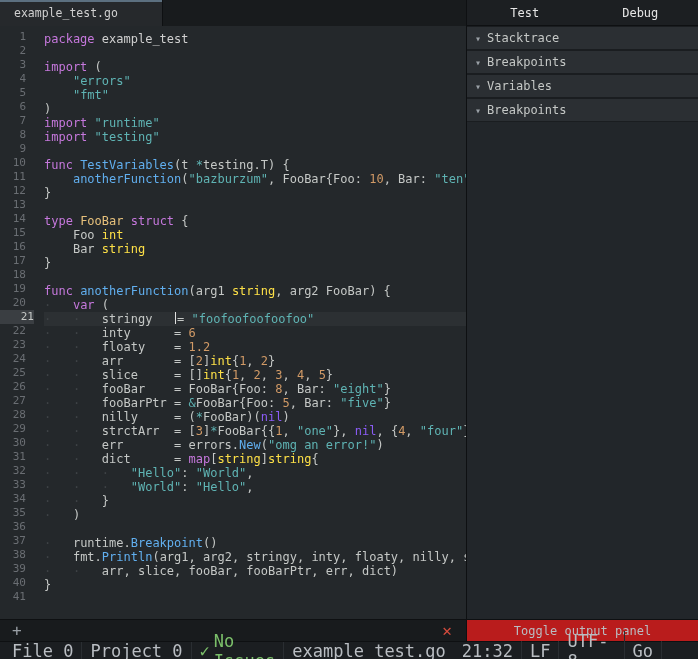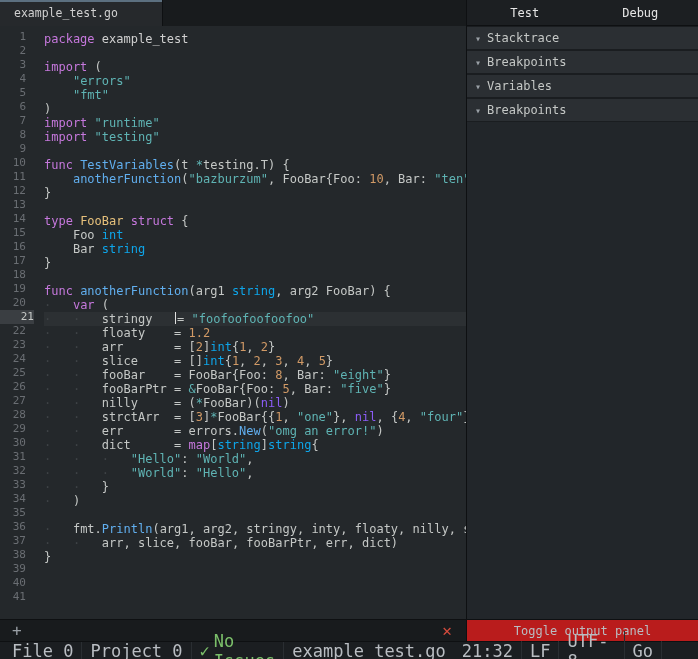--- a/index.html
+++ b/index.html
@@ -24,21 +24,21 @@
   .gutter .current{background:#3a3e42;color:#c5c8c6;display:block;margin-left:-6px;margin-right:-8px;padding-right:0}
   .code{flex:1;padding:6px 0 4px 10px;overflow:hidden}
   .code .line{height:14px;line-height:14px;white-space:pre;font-size:12px}
   .code .line.current{background:#2c3033}
   .ind{color:#3e4246}
   .cursor{display:inline-block;width:1px;height:12px;border-left:1px solid #e0e0e0;margin:0 1px;vertical-align:-1px}
   .kw{color:#c678dd}          
   .pkg{color:#d0d0d0}
   .str{color:#5FB4B4}         
   .num{color:#d19a66}         
-  .typ{color:#0ea5e9}         
+  .typ{color:#fde047}         
   .fn{color:#61afef}          
   .ident{color:#e6c07b}       
   .op{color:#c5c8c6}
   .punc{color:#c5c8c6}
   .nil{color:#8b5cf6}
   .star{color:#5FB4B4}
   .editor-footer{display:flex;align-items:center;height:22px;background:#181b1d;border-top:1px solid #0e1012;padding:0 6px}
   .add-btn{color:#9aa0a6;font-size:16px;line-height:1;padding:0 6px;cursor:pointer}
   .close-x{margin-left:auto;color:#d44b3d;font-size:16px;padding:0 8px;cursor:pointer}
   
@@ -130,34 +130,36 @@
             <div class="line"><span class="punc">}</span></div>
             <div class="line"></div>
             <div class="line"><span class="kw">type</span><span class="op"> </span><span class="ident">FooBar</span><span class="op"> </span><span class="kw">struct</span><span class="op"> </span><span class="punc">{</span></div>
             <div class="line"><span class="ind">    </span><span class="op">Foo </span><span class="typ">int</span></div>
             <div class="line"><span class="ind">    </span><span class="op">Bar </span><span class="typ">string</span></div>
             <div class="line"><span class="punc">}</span></div>
             <div class="line"></div>
             <div class="line"><span class="kw">func</span><span class="op"> </span><span class="fn">anotherFunction</span><span class="punc">(</span><span class="op">arg1 </span><span class="typ">string</span><span class="punc">, </span><span class="op">arg2 FooBar</span><span class="punc">) {</span></div>
             <div class="line"><span class="ind">·   </span><span class="kw">var</span><span class="op"> </span><span class="punc">(</span></div>
             <div class="line current"><span class="ind">·   ·   </span><span class="op">stringy   </span><span class="cursor"></span><span class="punc">= </span><span class="str">"foofoofoofoofoo"</span></div>
+            <div class="line"><span class="ind">·   ·   </span><span class="op">inty      </span><span class="punc">= </span><span class="num">6</span></div>
             <div class="line"><span class="ind">·   ·   </span><span class="op">floaty    </span><span class="punc">= </span><span class="num">1.2</span></div>
             <div class="line"><span class="ind">·   ·   </span><span class="op">arr       </span><span class="punc">= [</span><span class="num">2</span><span class="punc">]</span><span class="typ">int</span><span class="punc">{</span><span class="num">1</span><span class="punc">, </span><span class="num">2</span><span class="punc">}</span></div>
             <div class="line"><span class="ind">·   ·   </span><span class="op">slice     </span><span class="punc">= []</span><span class="typ">int</span><span class="punc">{</span><span class="num">1</span><span class="punc">, </span><span class="num">2</span><span class="punc">, </span><span class="num">3</span><span class="punc">, </span><span class="num">4</span><span class="punc">, </span><span class="num">5</span><span class="punc">}</span></div>
             <div class="line"><span class="ind">·   ·   </span><span class="op">fooBar    </span><span class="punc">= </span><span class="op">FooBar</span><span class="punc">{</span><span class="op">Foo</span><span class="punc">: </span><span class="num">8</span><span class="punc">, </span><span class="op">Bar</span><span class="punc">: </span><span class="str">"eight"</span><span class="punc">}</span></div>
             <div class="line"><span class="ind">·   ·   </span><span class="op">fooBarPtr </span><span class="punc">= </span><span class="star">&amp;</span><span class="op">FooBar</span><span class="punc">{</span><span class="op">Foo</span><span class="punc">: </span><span class="num">5</span><span class="punc">, </span><span class="op">Bar</span><span class="punc">: </span><span class="str">"five"</span><span class="punc">}</span></div>
             <div class="line"><span class="ind">·   ·   </span><span class="op">nilly     </span><span class="punc">= (</span><span class="star">*</span><span class="op">FooBar</span><span class="punc">)(</span><span class="nil">nil</span><span class="punc">)</span></div>
             <div class="line"><span class="ind">·   ·   </span><span class="op">strctArr  </span><span class="punc">= [</span><span class="num">3</span><span class="punc">]</span><span class="star">*</span><span class="op">FooBar</span><span class="punc">{{</span><span class="num">1</span><span class="punc">, </span><span class="str">"one"</span><span class="punc">}, </span><span class="nil">nil</span><span class="punc">, {</span><span class="num">4</span><span class="punc">, </span><span class="str">"four"</span><span class="punc">}}</span></div>
             <div class="line"><span class="ind">·   ·   </span><span class="op">err       </span><span class="punc">= </span><span class="op">errors</span><span class="punc">.</span><span class="fn">New</span><span class="punc">(</span><span class="str">"omg an error!"</span><span class="punc">)</span></div>
             <div class="line"><span class="ind">·   ·   </span><span class="op">dict      </span><span class="punc">= </span><span class="kw">map</span><span class="punc">[</span><span class="typ">string</span><span class="punc">]</span><span class="typ">string</span><span class="punc">{</span></div>
             <div class="line"><span class="ind">·   ·   ·   </span><span class="str">"Hello"</span><span class="punc">: </span><span class="str">"World"</span><span class="punc">,</span></div>
             <div class="line"><span class="ind">·   ·   ·   </span><span class="str">"World"</span><span class="punc">: </span><span class="str">"Hello"</span><span class="punc">,</span></div>
             <div class="line"><span class="ind">·   ·   </span><span class="punc">}</span></div>
             <div class="line"><span class="ind">·   </span><span class="punc">)</span></div>
             <div class="line"></div>
+            <div class="line"><span class="ind">·   </span><span class="op">runtime</span><span class="punc">.</span><span class="fn">Breakpoint</span><span class="punc">()</span></div>
             <div class="line"><span class="ind">·   </span><span class="op">fmt</span><span class="punc">.</span><span class="fn">Println</span><span class="punc">(</span><span class="op">arg1</span><span class="punc">, </span><span class="op">arg2</span><span class="punc">, </span><span class="op">stringy</span><span class="punc">, </span><span class="op">inty</span><span class="punc">, </span><span class="op">floaty</span><span class="punc">, </span><span class="op">nilly</span><span class="punc">, </span><span class="op">strctArr</span></div>
             <div class="line"><span class="ind">·   ·   </span><span class="op">arr</span><span class="punc">, </span><span class="op">slice</span><span class="punc">, </span><span class="op">fooBar</span><span class="punc">, </span><span class="op">fooBarPtr</span><span class="punc">, </span><span class="op">err</span><span class="punc">, </span><span class="op">dict</span><span class="punc">)</span></div>
             <div class="line"><span class="punc">}</span></div>
             <div class="line"></div>
           </div>
       </div>
 
       <div class="editor-footer">
         <span class="add-btn">+</span>
         <span class="close-x">✕</span>

